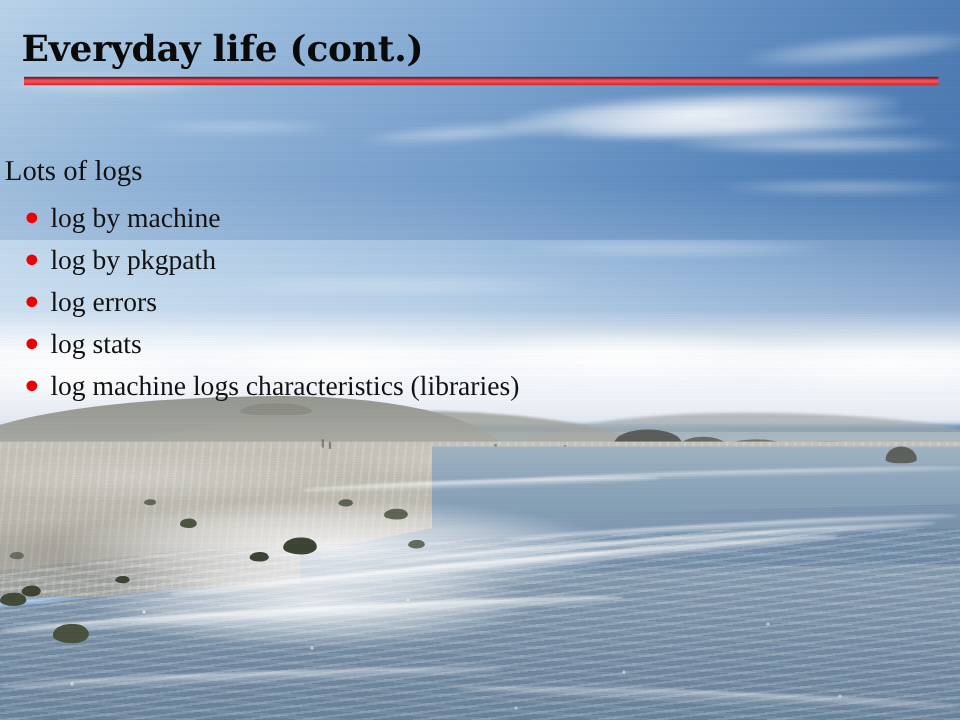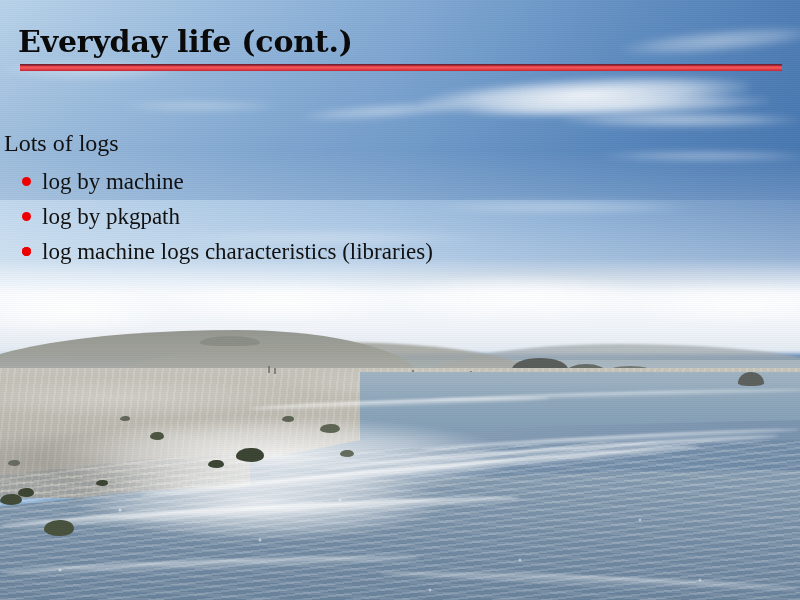--- a/index.html
+++ b/index.html
@@ -371,20 +371,25 @@
       <li>
         <span class="dot"></span>
         <span>log by machine</span>
       </li>
       <li>
         <span class="dot"></span>
         <span>log by pkgpath</span>
       </li>
       <li>
         <span class="dot"></span>
+        <span>log errors</span>
+      </li>
+      <li>
+        <span class="dot"></span>
+        <span>log stats</span>
       </li>
       <li>
         <span class="dot"></span>
         <span>log machine logs characteristics (libraries)</span>
       </li>
     </ul>
   </div>
 
 </div>
 

